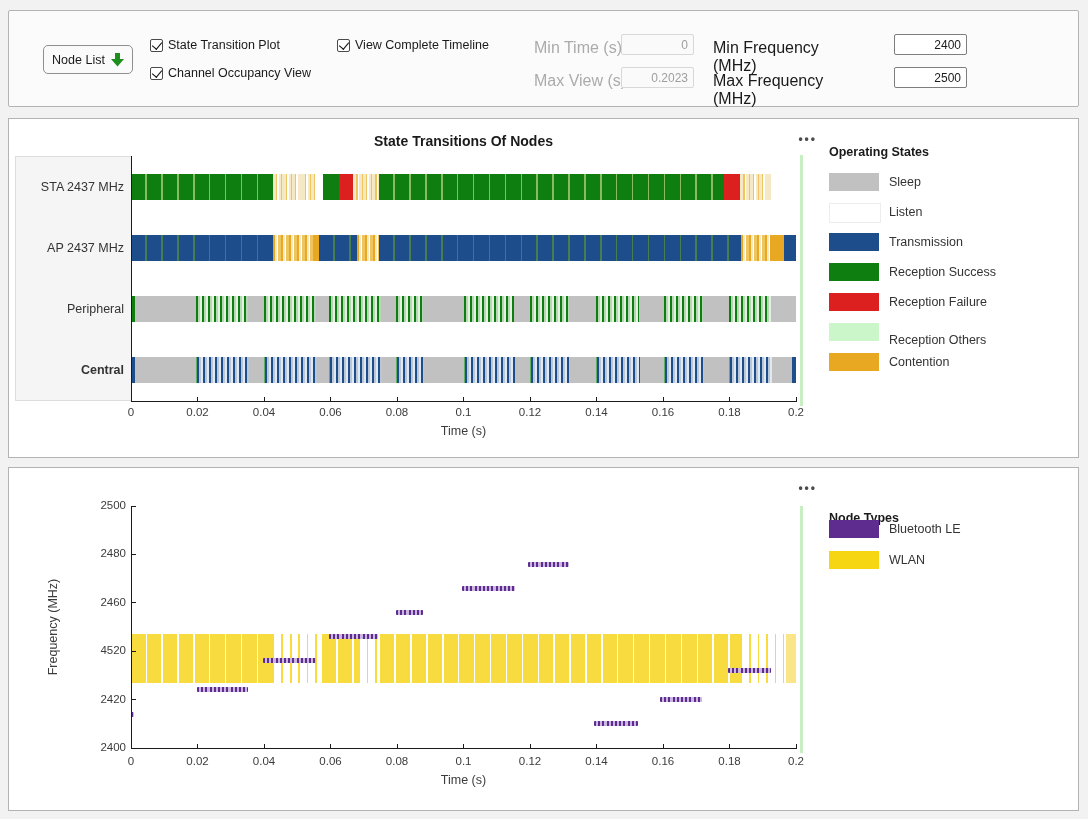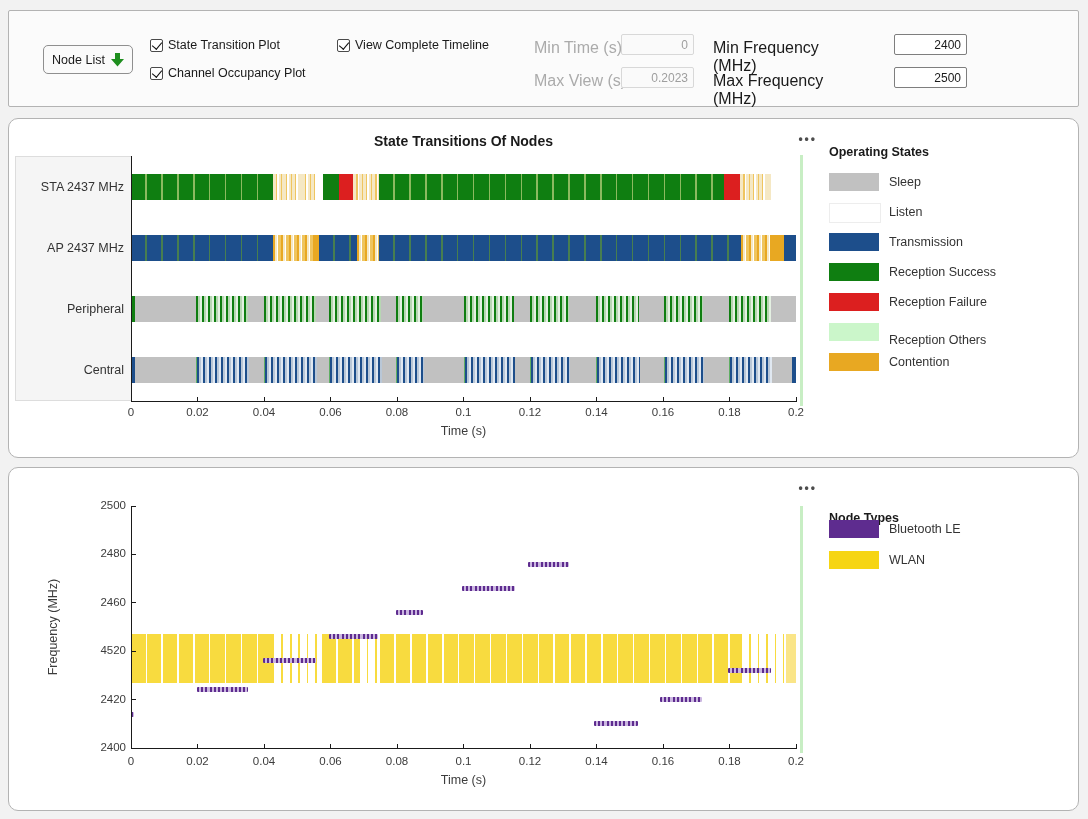--- a/index.html
+++ b/index.html
@@ -1,18 +1,18 @@
 <!DOCTYPE html>
 <html><head>
 <meta charset="utf-8">
 <style>
   html,body{margin:0;padding:0;}
   body{width:1088px;height:819px;background:#F2F2F2;font-family:"Liberation Sans","DejaVu Sans",sans-serif;color:#1A1A1A;position:relative;overflow:hidden;}
   .card{position:absolute;background:#FBFBFB;border:1px solid #B3B3B3;border-radius:2px;box-sizing:border-box;}
-  .panel{position:absolute;background:#FFFFFF;border:1px solid #B3B3B3;border-radius:10px;box-sizing:border-box;}
+  .panel{position:absolute;background:#FFFFFF;border:1px solid #B3B3B3;border-radius:0;box-sizing:border-box;}
   
   #toolbar{left:8px;top:10px;width:1071px;height:97px;}
   .tb-btn{position:absolute;display:flex;align-items:center;justify-content:center;gap:6px;background:#FAFAFA;border:1px solid #8F8F8F;border-radius:5px;font-size:12.5px;color:#1A1A1A;cursor:pointer;box-sizing:border-box;}
   #node-list-btn{left:34px;top:34px;width:90px;height:29px;}
   #export-btn{left:989px;top:22px;width:66px;height:58px;border-radius:7px;}
   .cb{position:absolute;display:flex;align-items:center;gap:5px;font-size:12.5px;cursor:pointer;}
   #cb1{left:141px;top:27px;} #cb2{left:141px;top:55px;} #cb3{left:328px;top:27px;}
   .cb .box{width:13px;height:13px;border:1px solid #4A4A4A;background:#FFFFFF;border-radius:2px;position:relative;box-sizing:border-box;flex:0 0 13px;}
   .cb .box::after{content:"";position:absolute;left:2.5px;top:0.5px;width:5px;height:8px;border:solid #111;border-width:0 1.8px 1.8px 0;transform:rotate(40deg);}
   .fld-label{position:absolute;font-size:16px;width:150px;}
@@ -55,21 +55,21 @@
       <path d="M4 0 h5 v6 h4 L6.5 13.5 L0 6 h4 Z" fill="#1E8E1E"></path>
     </svg>
   </div>
 
   <div class="cb" id="cb1">
     <span class="box"></span>
     <span>State Transition Plot</span>
   </div>
   <div class="cb" id="cb2">
     <span class="box"></span>
-    <span>Channel Occupancy Plot</span>
+    <span>Channel Occupancy View</span>
   </div>
   <div class="cb" id="cb3">
     <span class="box"></span>
     <span>View Complete Timeline</span>
   </div>
 
   <div class="fld-label dis" style="left:525px;top:28px;">Min Time (s)</div>
   <input class="fld dis" style="left: 612px; top: 23px;" disabled="" value="0">
   <div class="fld-label dis" style="left:525px;top:61px;">Max View (s)</div>
   <input class="fld dis" style="left: 612px; top: 56px;" disabled="" value="0.2023">
@@ -81,21 +81,21 @@
 
 </div>
 
 <div class="panel" id="state-panel">
   <div class="panel-title">State Transitions Of Nodes</div>
   <div class="panel-menu">•••</div>
   <div class="gutter" id="state-gutter">
       <div class="row-label" style="top: 22.625px; left: 0px; width: 108px;">STA 2437 MHz</div>
       <div class="row-label" style="top: 83.875px; left: 0px; width: 108px;">AP 2437 MHz</div>
       <div class="row-label" style="top: 145.125px; left: 0px; width: 108px;">Peripheral</div>
-      <div class="row-label" style="top: 206.375px; left: 0px; width: 108px;">Central</div>
+      <div class="row-label" style="top: 206.375px; left: 0px; width: 108px; font-weight: bold;">Central</div>
     </div>
   <div class="plot" id="state-plot">
       <div class="seg" style="left: 0px; width: 665px; top: 17.625px; height: 26px; background: rgb(255, 255, 255);"></div>
       <div class="seg" style="left: 0px; width: 141.977px; top: 17.625px; height: 26px; background: repeating-linear-gradient(90deg, rgb(15, 126, 17) 0px, rgb(15, 126, 17) 14.4px, rgb(140, 186, 96) 14.4px, rgb(140, 186, 96) 15.9px);"></div>
       <div class="seg" style="left: 141.977px; width: 42.8925px; top: 17.625px; height: 26px; background: repeating-linear-gradient(90deg, rgb(245, 232, 196) 0px, rgb(245, 232, 196) 3px, rgb(239, 197, 95) 3px, rgb(239, 197, 95) 4.5px, rgb(255, 255, 255) 4.5px, rgb(255, 255, 255) 6px, rgb(245, 232, 196) 6px, rgb(245, 232, 196) 8.5px, rgb(239, 197, 95) 8.5px, rgb(239, 197, 95) 9.5px);"></div>
       <div class="seg" style="left: 192.185px; width: 15.96px; top: 17.625px; height: 26px; background: rgb(15, 126, 17);"></div>
       <div class="seg" style="left: 208.145px; width: 13.965px; top: 17.625px; height: 26px; background: rgb(220, 31, 31);"></div>
       <div class="seg" style="left: 222.11px; width: 25.935px; top: 17.625px; height: 26px; background: repeating-linear-gradient(90deg, rgb(245, 232, 196) 0px, rgb(245, 232, 196) 3px, rgb(239, 197, 95) 3px, rgb(239, 197, 95) 4.5px, rgb(255, 255, 255) 4.5px, rgb(255, 255, 255) 6px, rgb(245, 232, 196) 6px, rgb(245, 232, 196) 8.5px, rgb(239, 197, 95) 8.5px, rgb(239, 197, 95) 9.5px);"></div>
       <div class="seg" style="left: 248.045px; width: 344.802px; top: 17.625px; height: 26px; background: repeating-linear-gradient(90deg, rgb(15, 126, 17) 0px, rgb(15, 126, 17) 14.4px, rgb(140, 186, 96) 14.4px, rgb(140, 186, 96) 15.9px);"></div>
       <div class="seg" style="left: 592.847px; width: 16.625px; top: 17.625px; height: 26px; background: rgb(220, 31, 31);"></div>

